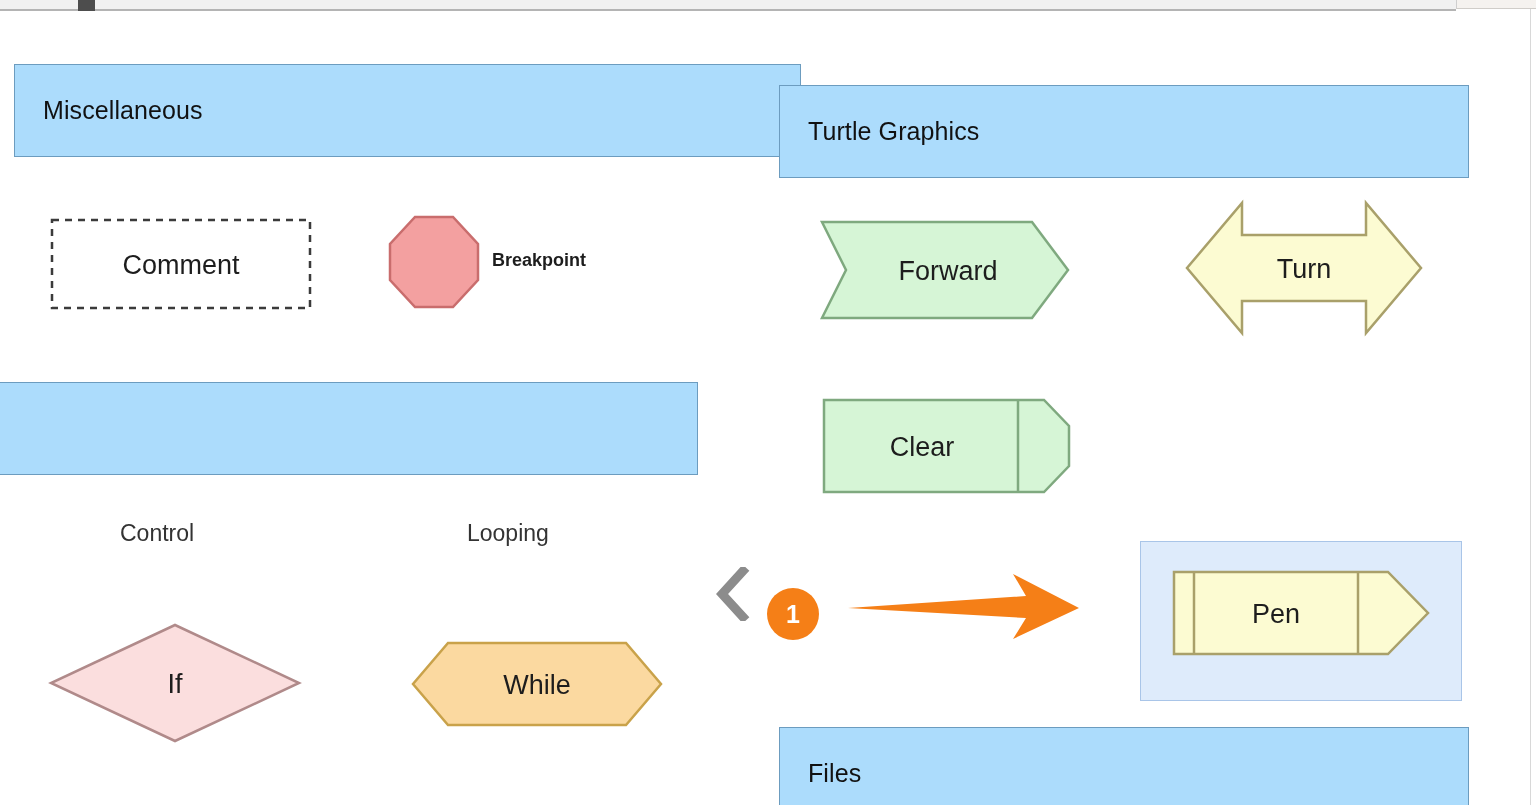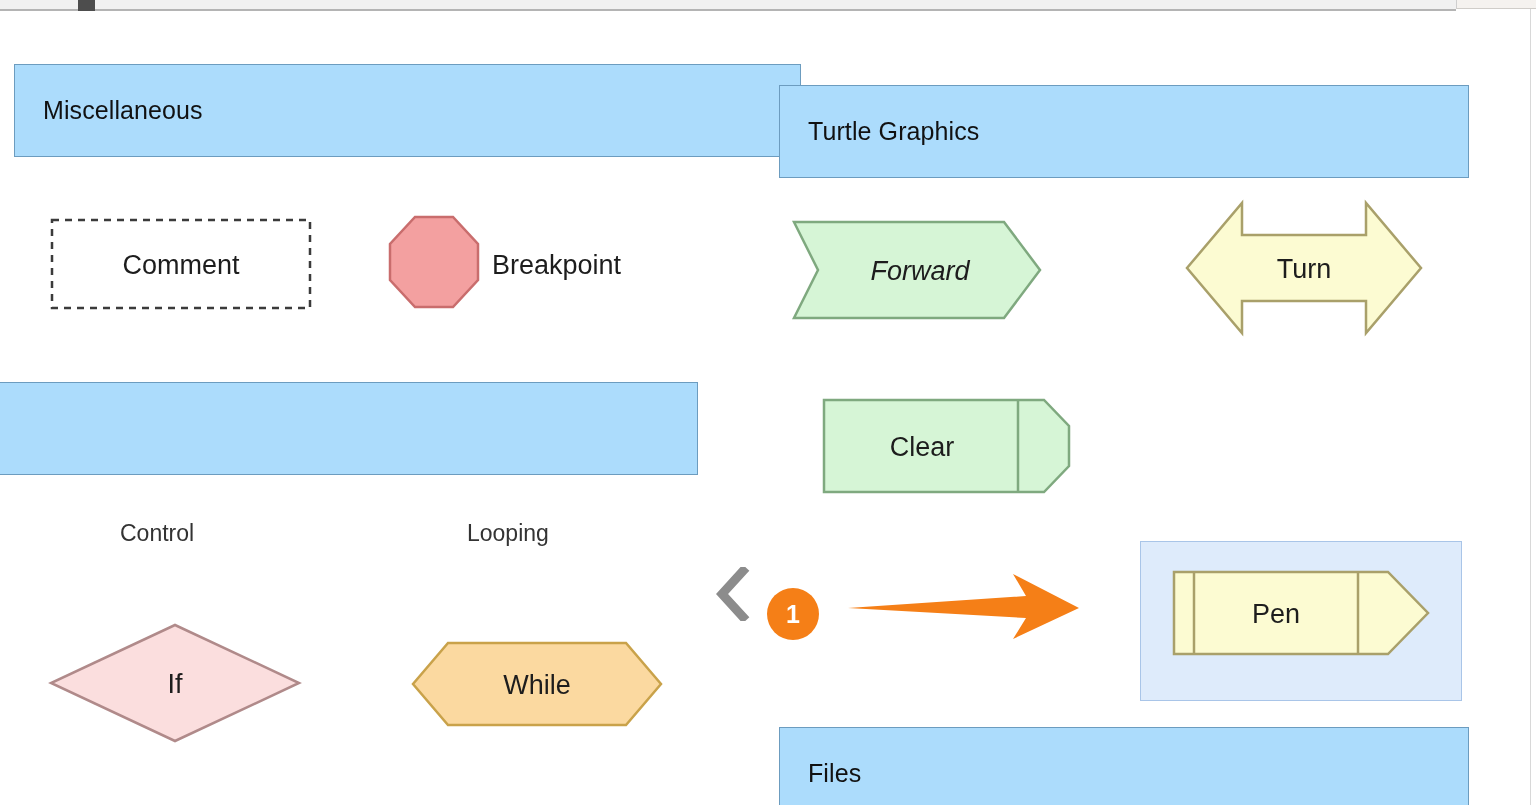--- a/index.html
+++ b/index.html
@@ -98,29 +98,30 @@
     cursor: pointer;
   }
   .shape-item svg { display: block; overflow: visible; }
   .shape-text {
     font-family: "Liberation Sans", sans-serif;
     font-size: 27px;
     fill: #1d1d1d;
   }
   .side-text {
     position: absolute;
-    font-size: 27px;
+    font-size: 18px;
     color: #1d1d1d;
     white-space: nowrap;
+    font-weight: bold;
   }
 
   #item-comment    { left: 50px;   top: 218px; }
   #label-breakpoint{ left: 492px;  top: 250px; }
   #item-breakpoint { left: 388px;  top: 215px; }
-  #item-forward    { left: 792px;  top: 220px; font-style: italic; }
+  #item-forward    { left: 820px;  top: 220px; }
   #item-turn       { left: 1184px; top: 200px; }
   #item-clear      { left: 822px;  top: 398px; }
   #item-home       { left: 1180px; top: 392px; }
   #item-if         { left: 48px;   top: 622px; }
   #item-while      { left: 410px;  top: 640px; }
   #item-pen        { left: 1172px; top: 570px; }
 
   #pen-highlight {
     position: absolute;
     left: 1140px; top: 541px;

